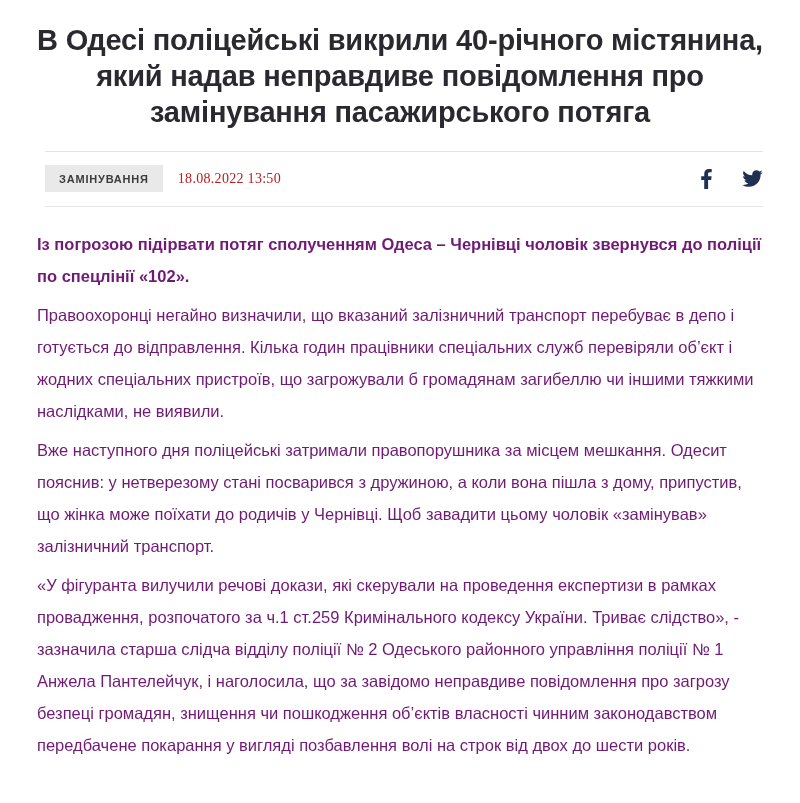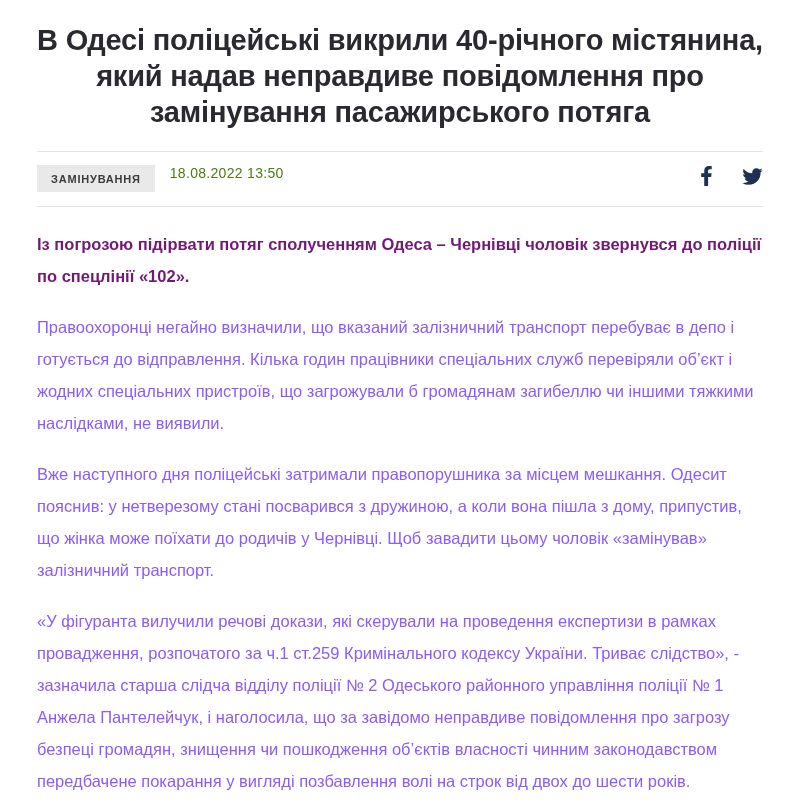--- a/index.html
+++ b/index.html
@@ -24,58 +24,61 @@
     letter-spacing: -0.2px;
     margin: 2px auto 0 auto;
     max-width: 740px;
   }
   .meta-row {
     margin-top: 21px;
     border-top: 1px solid #e3e3e3;
     border-bottom: 1px solid #e3e3e3;
     padding: 13px 0 14px 0;
     display: flex;
+    align-items: center;
+    margin-left: 8px;
   }
   .badge {
     display: inline-block;
     background: #e9e9e9;
     color: #3b3b3b;
     font-size: 11px;
     font-weight: bold;
     letter-spacing: 0.8px;
     padding: 8px 14px 7px 14px;
     text-transform: uppercase;
     cursor: pointer;
   }
   .timestamp {
     margin-left: 15px;
     font-size: 14px;
-    color: #4d7c0f;
+    color: #b91c1c;
     letter-spacing: 0.3px;
+    font-family: Liberation Serif, serif;
   }
   .meta-spacer { flex: 1 1 auto; }
   .social-btn {
     display: inline-flex;
     align-items: center;
     justify-content: center;
     width: 22px;
     height: 22px;
     margin-left: 24px;
     color: #1e3152;
     cursor: pointer;
   }
   .social-btn svg { display: block; }
   .article-body {
     padding-top: 4px;
   }
   .article-body p {
     font-size: 16.5px;
     line-height: 32px;
-    color: #8b5cf6;
-    margin-top: 19px;
+    color: #701a75;
+    margin-top: 7px;
     margin-bottom: 0;
   }
   .article-body p.lead {
     font-weight: bold;
     color: #701a75;
     margin-top: 17px;
   }
 </style>
 </head>
 <body>

